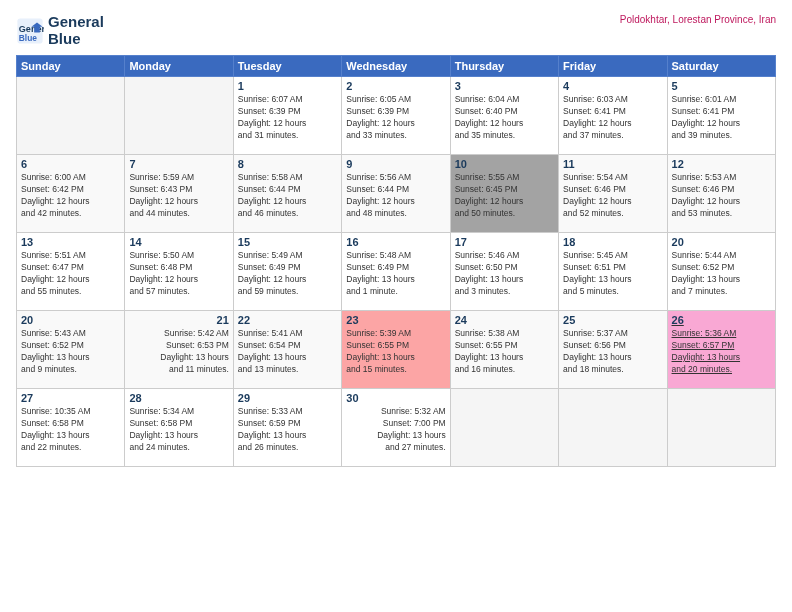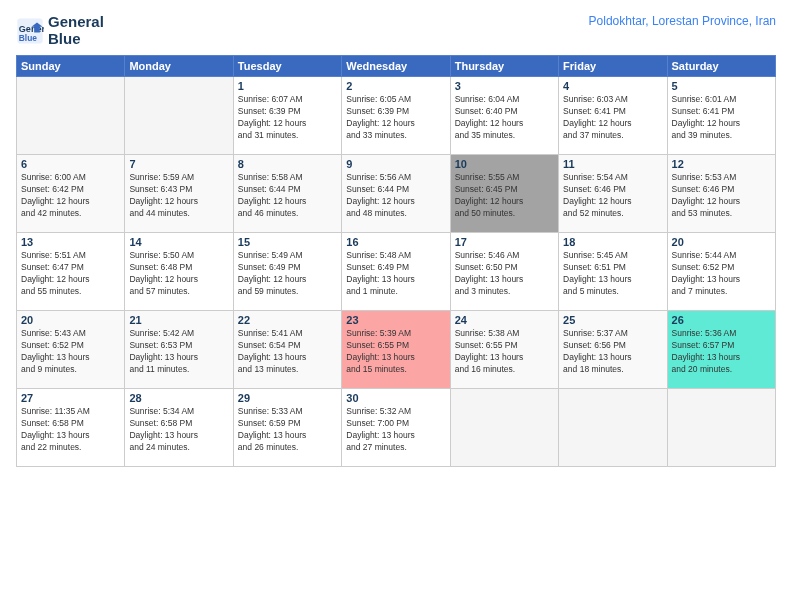--- a/index.html
+++ b/index.html
@@ -40,22 +40,22 @@
     .title-block {
       text-align: right;
     }
     .month-title {
       font-size: 32px;
       font-weight: bold;
       color: #1a3a5c;
       line-height: 1.1;
     }
     .location-title {
-      font-size: 12px;
-      color: #3b82f6;
+      font-size: 10px;
+      color: #be185d;
     }
     .calendar {
       width: 100%;
       border-collapse: collapse;
     }
     .calendar th {
       background: #3a6abf;
       color: #fff;
       font-size: 11px;
       font-weight: bold;
@@ -266,21 +266,21 @@
           </td>
         </tr>
         <tr>
           <td style="background: rgb(249, 249, 249);">
             <span class="day-number">20</span>
             <div class="day-info" style="white-space: pre-line;">Sunrise: 5:43 AM
 Sunset: 6:52 PM
 Daylight: 13 hours
 and 9 minutes.</div>
           </td>
-          <td style="background: rgb(249, 249, 249);">
+          <td style="background: rgb(249, 249, 249); text-align: right;">
             <span class="day-number">21</span>
             <div class="day-info" style="white-space: pre-line;">Sunrise: 5:42 AM
 Sunset: 6:53 PM
 Daylight: 13 hours
 and 11 minutes.</div>
           </td>
           <td style="background: rgb(249, 249, 249);">
             <span class="day-number">22</span>
             <div class="day-info" style="white-space: pre-line;">Sunrise: 5:41 AM
 Sunset: 6:54 PM
@@ -301,53 +301,53 @@
 Daylight: 13 hours
 and 16 minutes.</div>
           </td>
           <td style="background: rgb(249, 249, 249);">
             <span class="day-number">25</span>
             <div class="day-info" style="white-space: pre-line;">Sunrise: 5:37 AM
 Sunset: 6:56 PM
 Daylight: 13 hours
 and 18 minutes.</div>
           </td>
-          <td style="background: #5eead4;">
+          <td style="background: #f9a8d4; text-decoration: underline;">
             <span class="day-number">26</span>
             <div class="day-info" style="white-space: pre-line;">Sunrise: 5:36 AM
 Sunset: 6:57 PM
 Daylight: 13 hours
 and 20 minutes.</div>
           </td>
         </tr>
         <tr>
           <td>
             <span class="day-number">27</span>
-            <div class="day-info" style="white-space: pre-line;">Sunrise: 11:35 AM
+            <div class="day-info" style="white-space: pre-line;">Sunrise: 10:35 AM
 Sunset: 6:58 PM
 Daylight: 13 hours
 and 22 minutes.</div>
           </td>
           <td>
             <span class="day-number">28</span>
             <div class="day-info" style="white-space: pre-line;">Sunrise: 5:34 AM
 Sunset: 6:58 PM
 Daylight: 13 hours
 and 24 minutes.</div>
           </td>
           <td>
             <span class="day-number">29</span>
             <div class="day-info" style="white-space: pre-line;">Sunrise: 5:33 AM
 Sunset: 6:59 PM
 Daylight: 13 hours
 and 26 minutes.</div>
           </td>
           <td>
             <span class="day-number">30</span>
-            <div class="day-info" style="white-space: pre-line;">Sunrise: 5:32 AM
+            <div class="day-info" style="white-space: pre-line; text-align: right;">Sunrise: 5:32 AM
 Sunset: 7:00 PM
 Daylight: 13 hours
 and 27 minutes.</div>
           </td>
           <td class="empty"></td>
           <td class="empty"></td>
           <td class="empty"></td>
         </tr>
       </tbody>
   </table>

